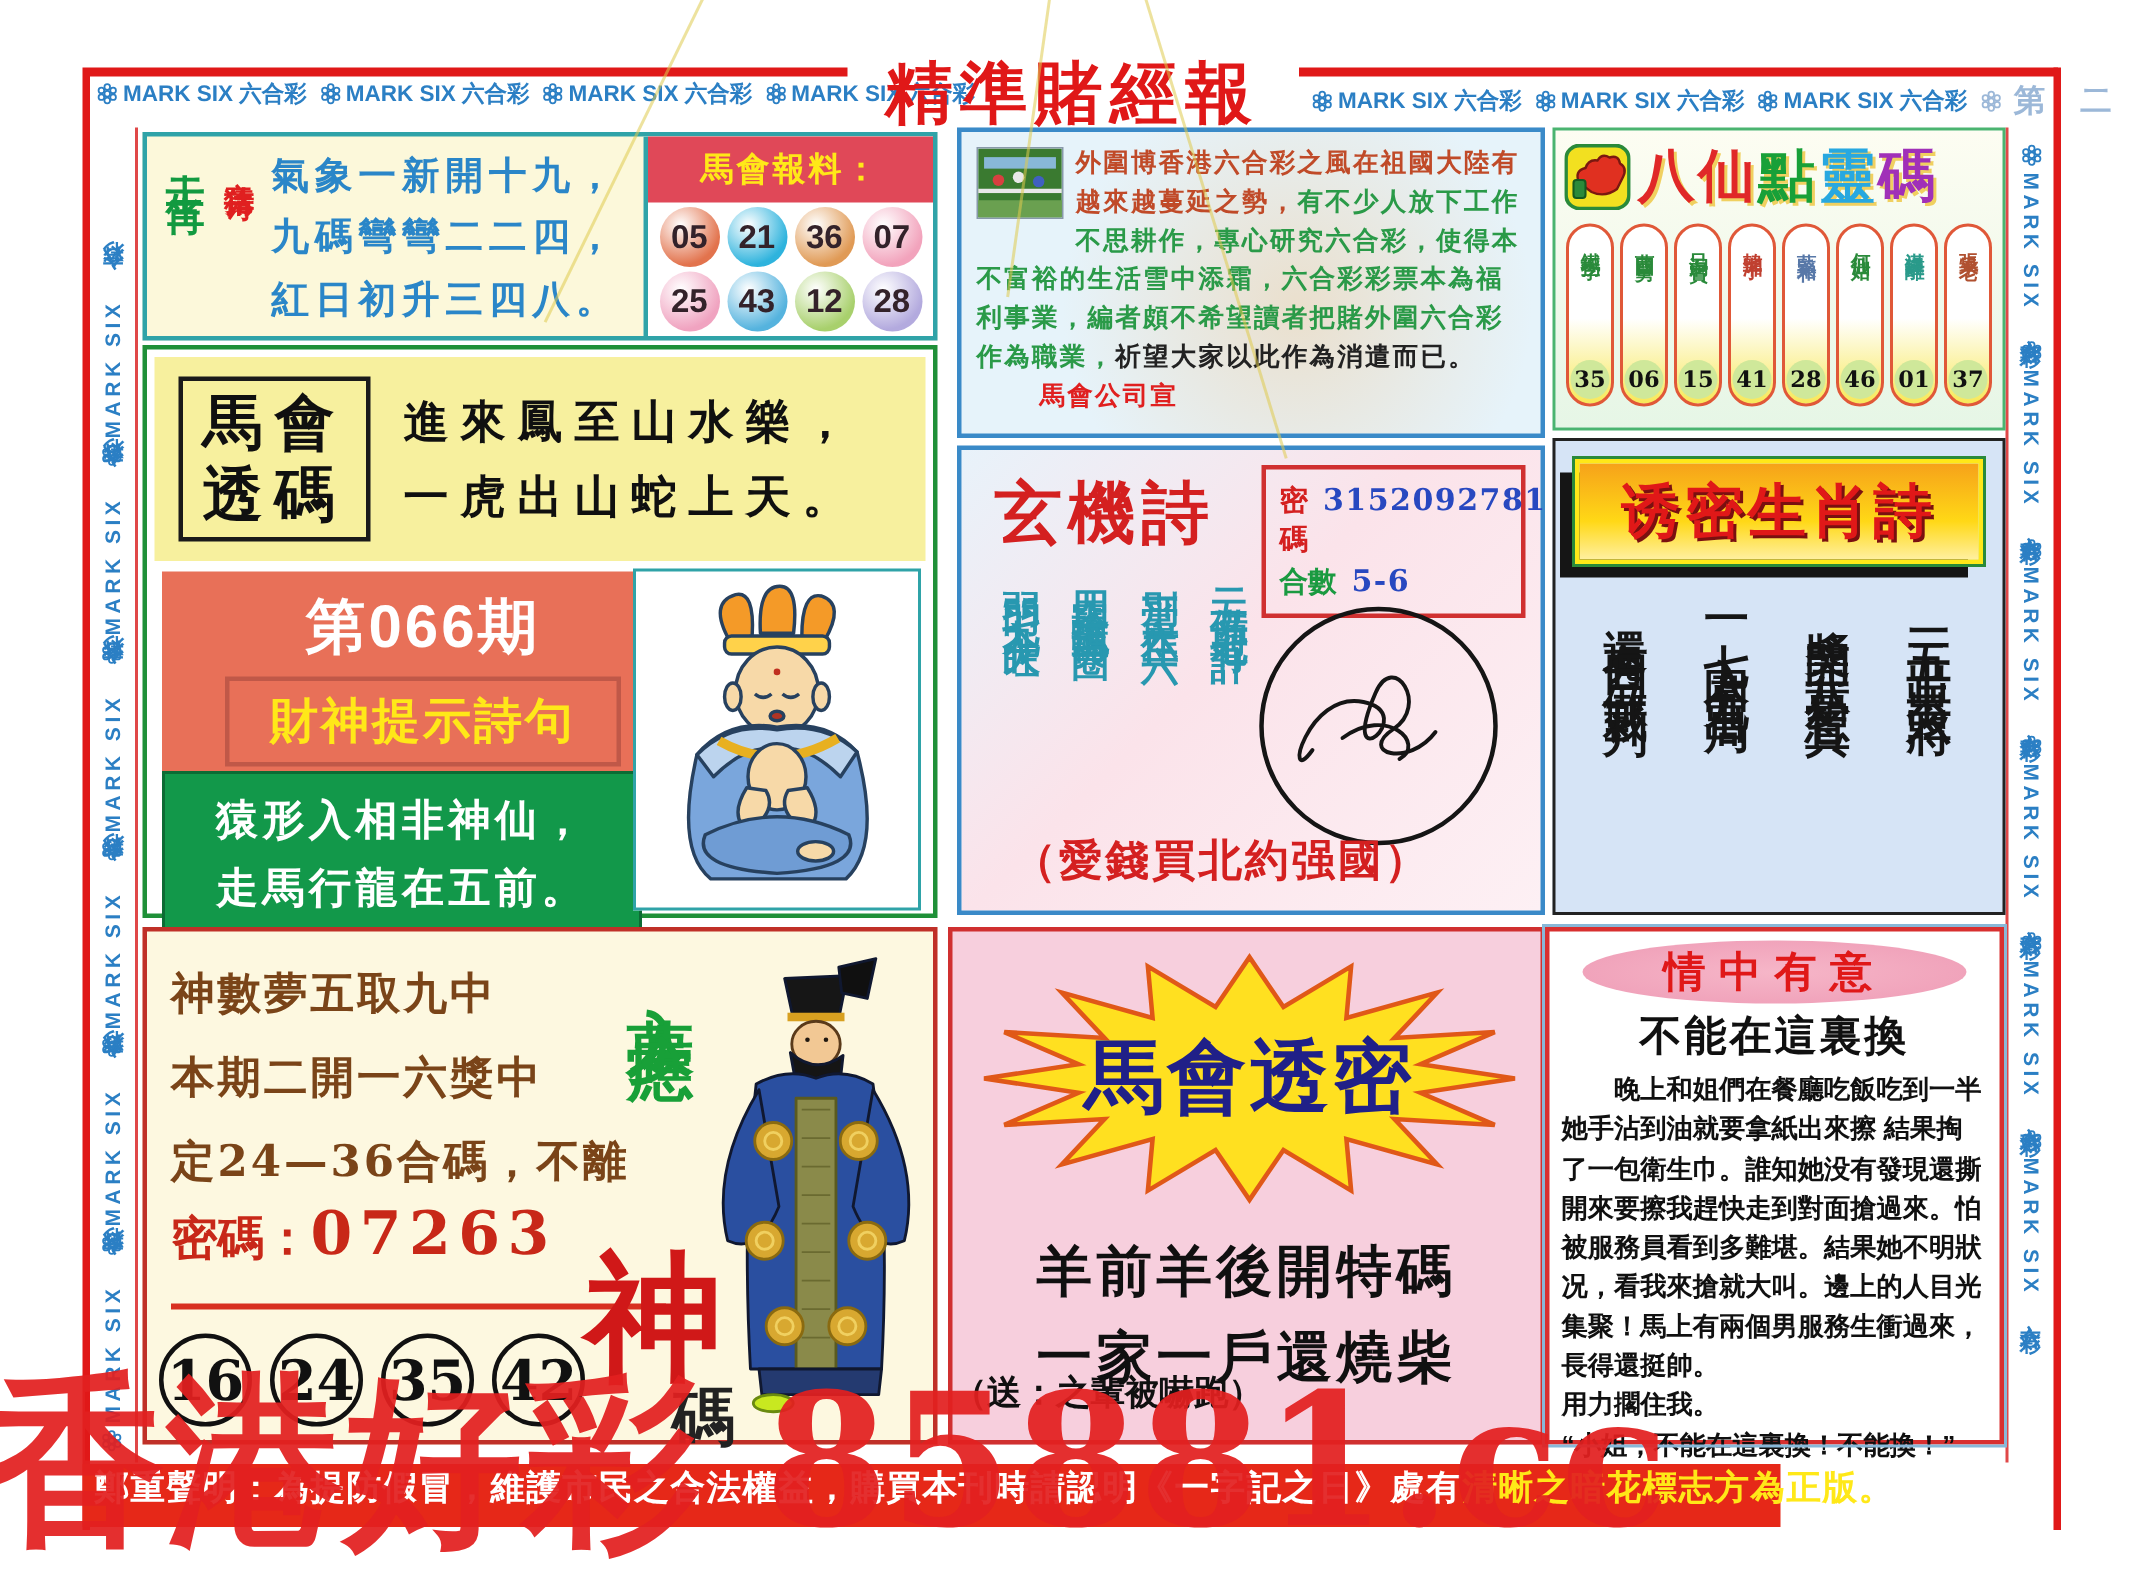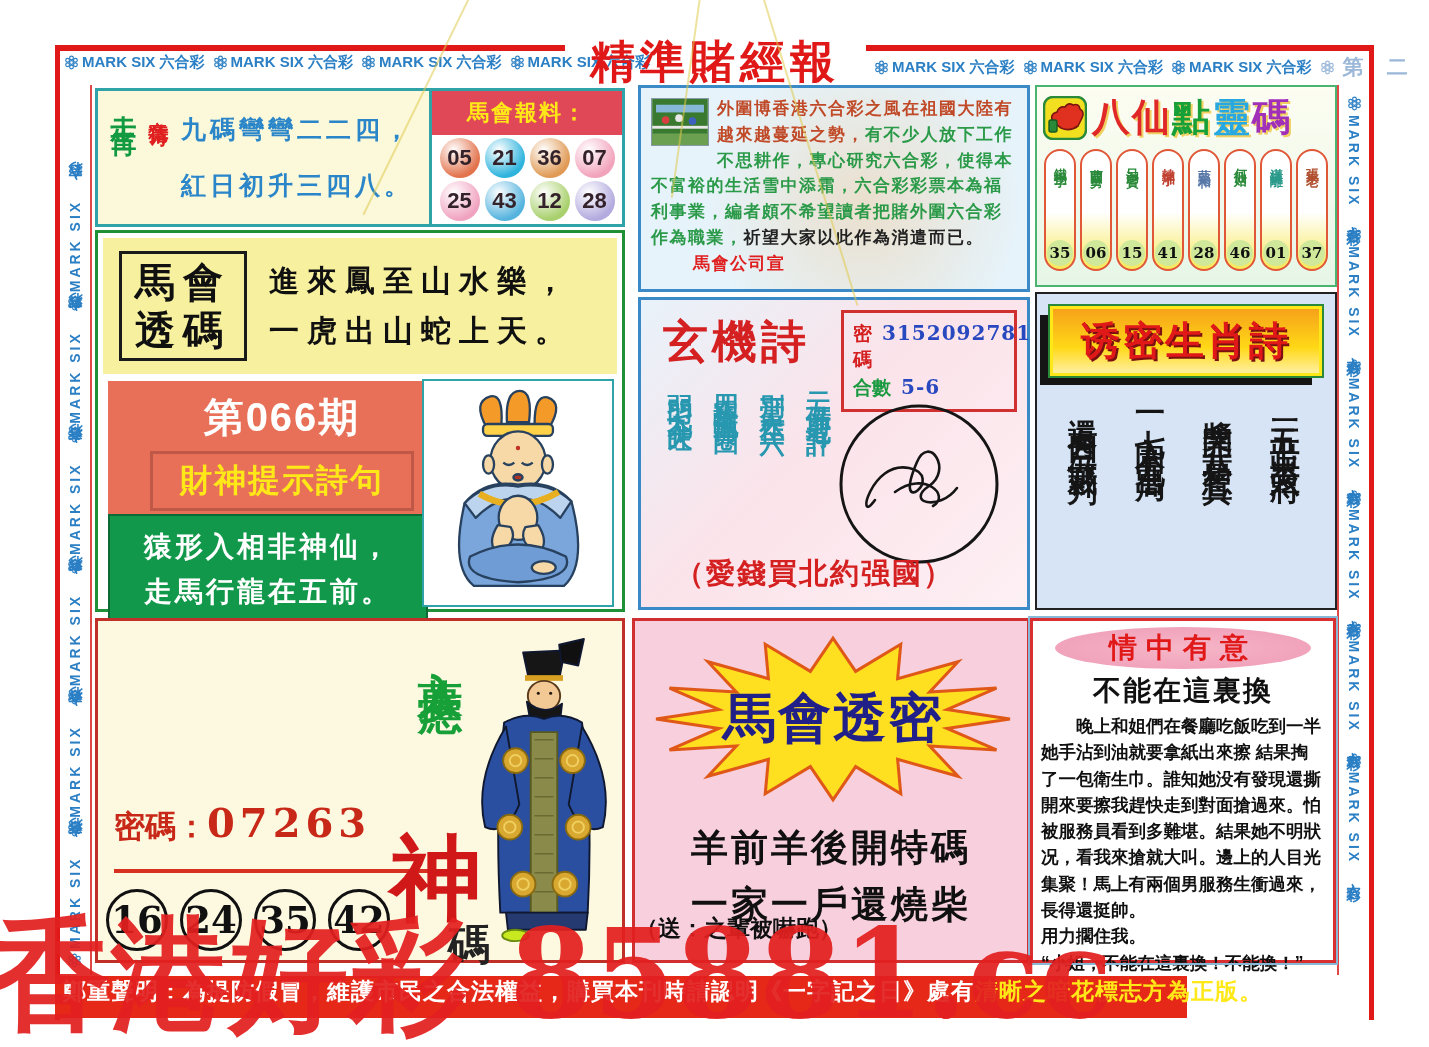--- a/index.html
+++ b/index.html
@@ -365,20 +365,21 @@
           <circle cx="10" cy="16" r="2.5"></circle>
           <circle cx="4.8" cy="13" r="2.5"></circle>
           <circle cx="4.8" cy="7" r="2.5"></circle>
         </svg><span>MARK SIX 六合彩</span></div>
     </div>
 
   <div class="abox box-zodiac">
     <div class="z-green">十二生肖</div>
     <div class="z-red">竞猜诗</div>
     <div class="z-poem">
+      <div class="z-line">氣象一新開十九，</div>
       <div class="z-line">九碼彎彎二二四，</div>
       <div class="z-line">紅日初升三四八。</div>
     </div>
     <div class="tips">
       <div class="tips-header">馬會報料：</div>
       <div class="balls" id="balls">
           <span class="ball" style="background: radial-gradient(circle at 35% 30%, rgba(255, 255, 255, 0.85), rgb(226, 115, 77) 70%);">05</span>
           <span class="ball" style="background: radial-gradient(circle at 35% 30%, rgba(255, 255, 255, 0.85), rgb(46, 179, 221) 70%);">21</span>
           <span class="ball" style="background: radial-gradient(circle at 35% 30%, rgba(255, 255, 255, 0.85), rgb(224, 154, 85) 70%);">36</span>
           <span class="ball" style="background: radial-gradient(circle at 35% 30%, rgba(255, 255, 255, 0.85), rgb(242, 163, 188) 70%);">07</span>
@@ -428,20 +429,25 @@
           <path d="M78,150 q-10,16 -4,26 q8,8 16,-4 q8,-10 2,-20 Z" fill="#f7d9a8"></path>
           <path d="M122,150 q10,16 4,26 q-8,8 -16,-4 q-8,-10 -2,-20 Z" fill="#f7d9a8"></path>
           <path d="M48,184 Q100,158 152,184 Q162,208 100,212 Q38,208 48,184 Z" fill="#6f9cd4"></path>
           <ellipse cx="128" cy="196" rx="13" ry="7" fill="#f7d9a8"></ellipse>
         </g>
       </svg>
     </div>
   </div>
 
   <div class="abox box-dream">
+    <div class="dream-lines">
+      <div>神數夢五取九中</div>
+      <div>本期二開一六獎中</div>
+      <div>定24—36合碼，不離</div>
+    </div>
     <div class="password">
       <span>密碼：</span><span class="digits">07263</span>
     </div>
     <div class="redline"></div>
     <div class="circles">
       <span class="circle-num">16</span>
       <span class="circle-num">24</span>
       <span class="circle-num">35</span>
       <span class="circle-num">42</span>
     </div>

